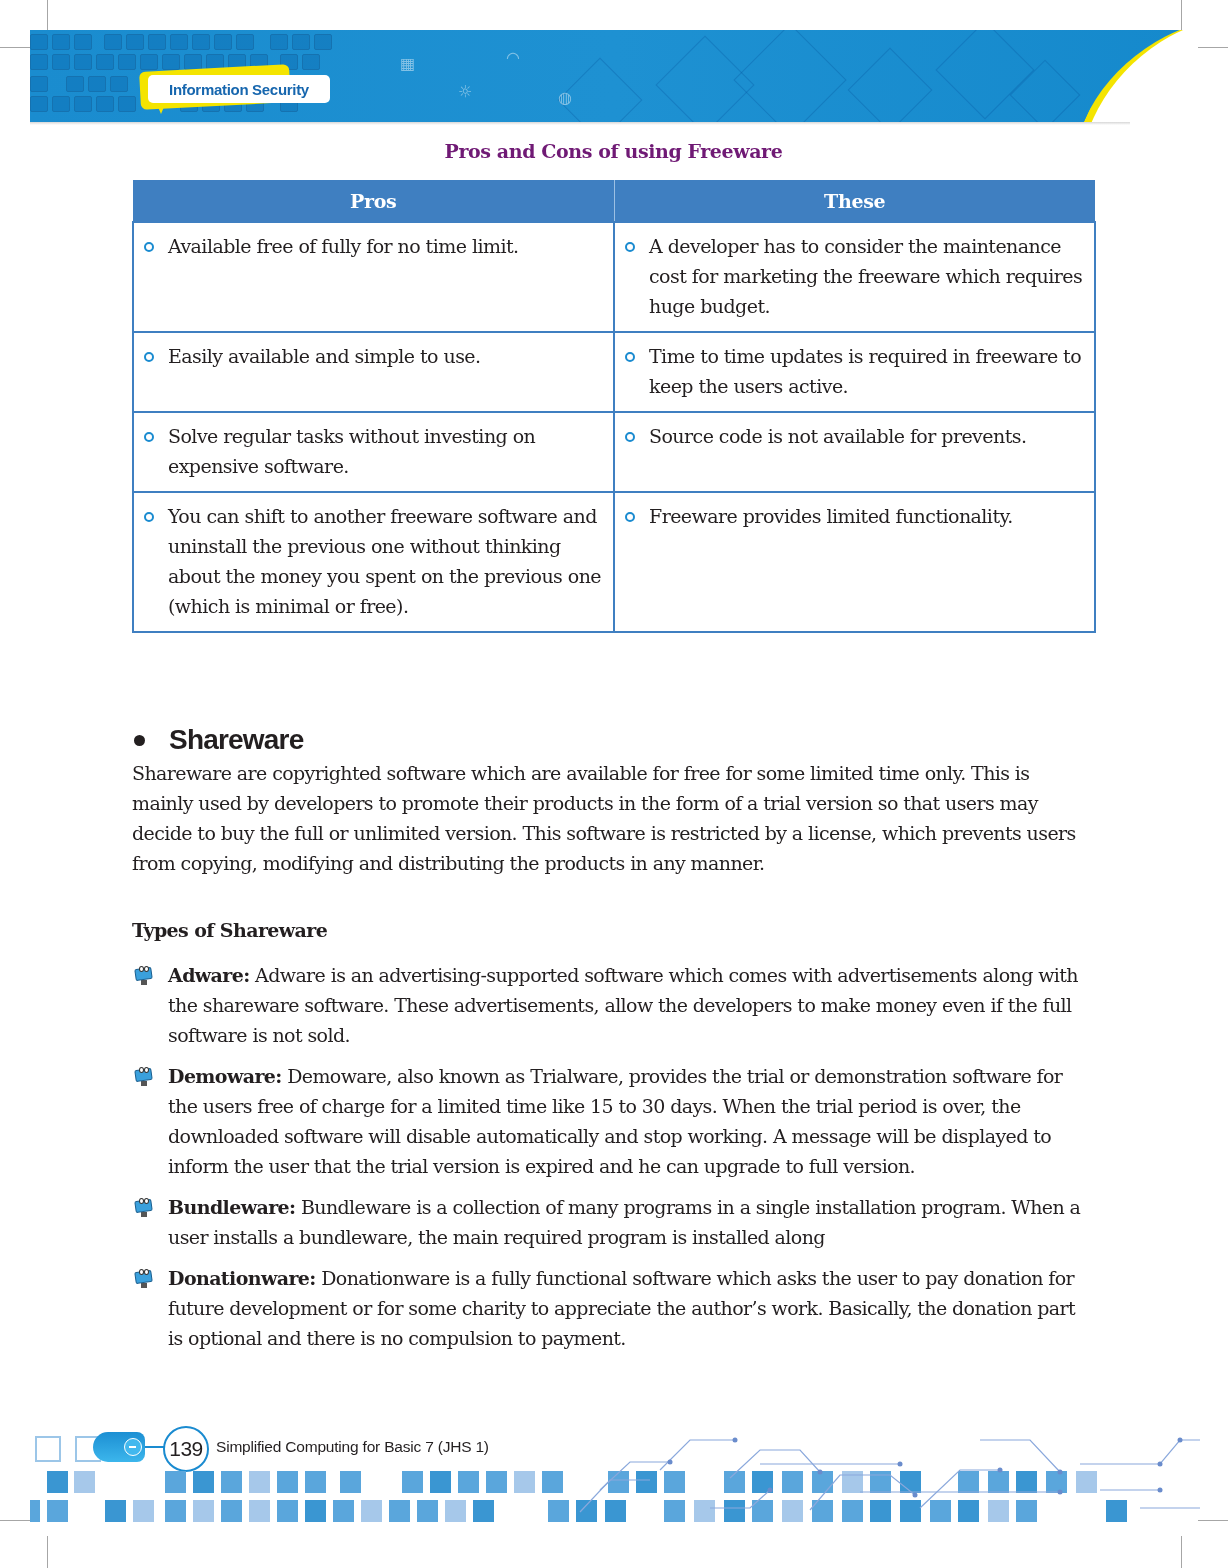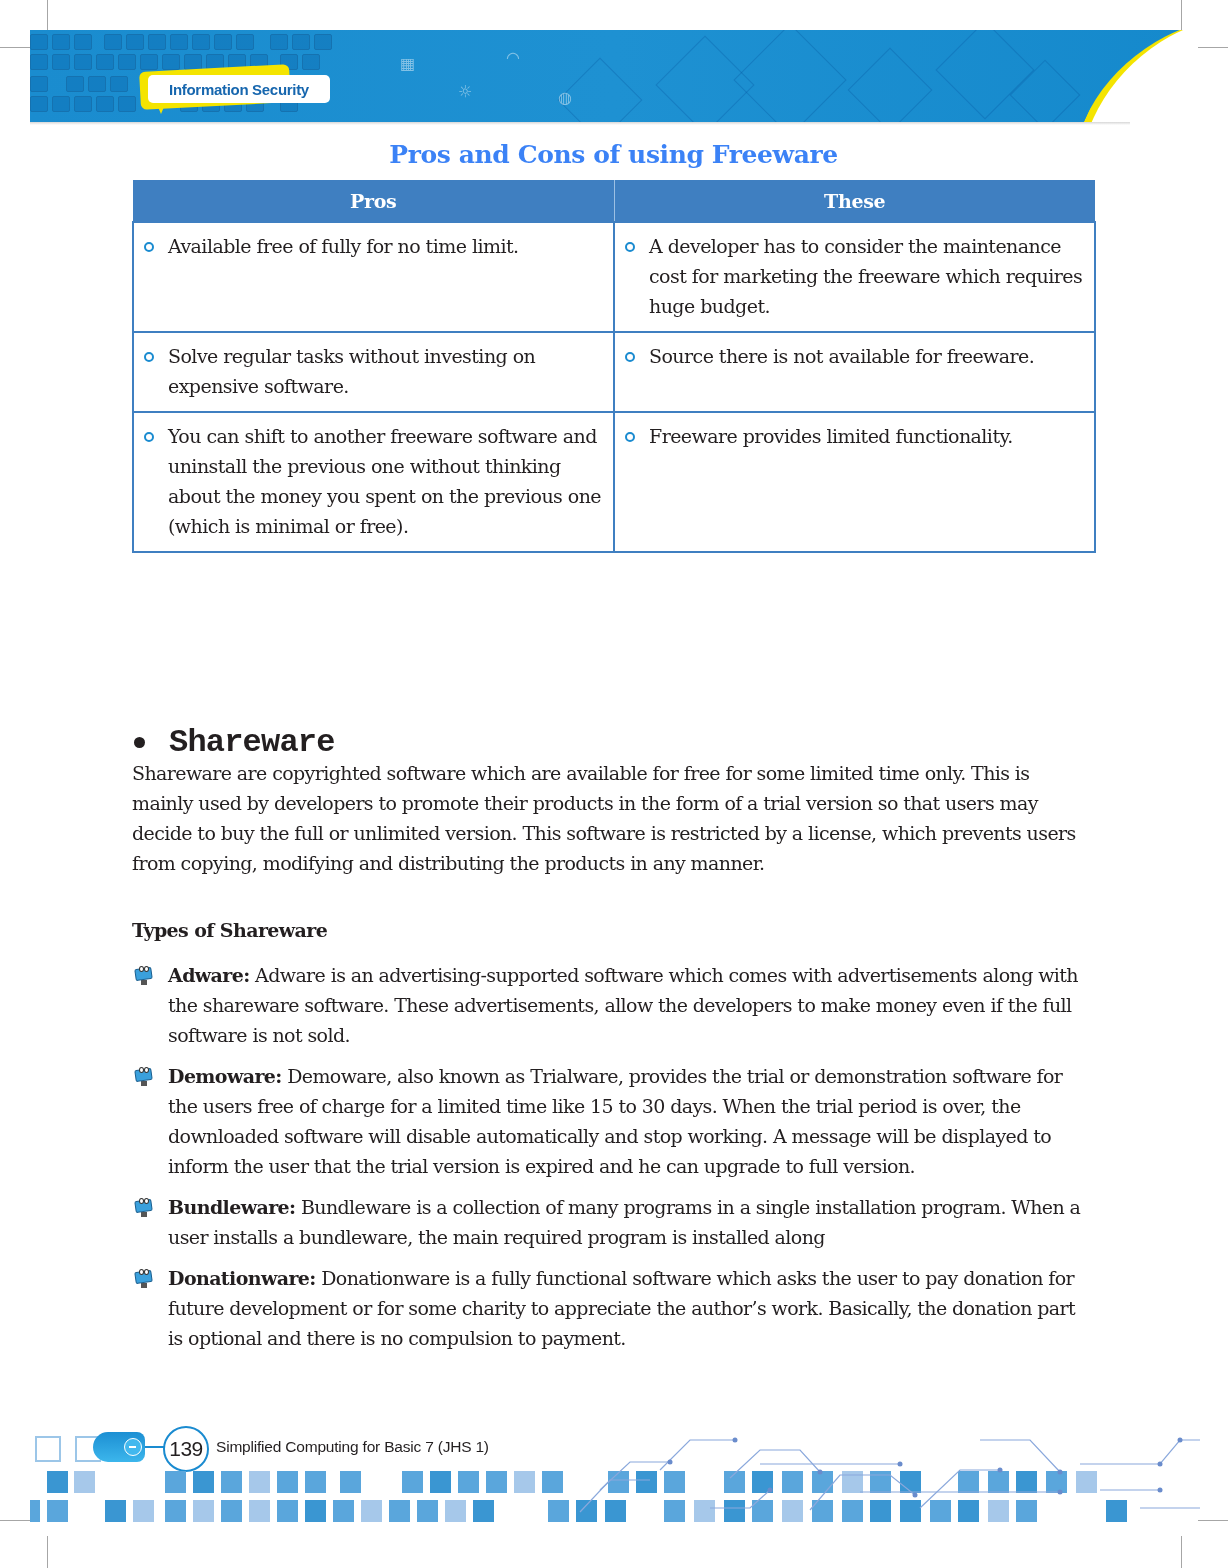--- a/index.html
+++ b/index.html
@@ -31,42 +31,42 @@
   .tag-tail { position: absolute; left: 16px; top: 34px; width: 0; height: 0; border-left: 5px solid transparent; border-right: 5px solid transparent; border-top: 12px solid #f4e400; }
   .tag-label {
     position: absolute; left: 8px; top: 7px; width: 182px; height: 28px; background: #ffffff; border-radius: 5px;
     color: #1666ae; font-family: "Liberation Sans", sans-serif; font-weight: bold; font-size: 15px;
     display: flex; align-items: center; justify-content: center; white-space: nowrap; letter-spacing: -0.3px;
   }
 
   
   .table-title {
     position: absolute; left: 132px; top: 140px; width: 963px; text-align: center;
-    color: #3b82f6; font-weight: bold; font-size: 25px; letter-spacing: -0.4px;
+    color: #701a75; font-weight: bold; font-size: 19px; letter-spacing: -0.4px;
   }
   .ftable { position: absolute; left: 132px; top: 180px; width: 964px; border-collapse: collapse; }
   .ftable th {
     background: #3f7fc1; color: #ffffff; font-weight: bold; font-size: 19px; height: 42px;
     border-right: 1px solid #9cc0e4; text-align: center; letter-spacing: -0.3px;
   }
   .ftable th:last-child { border-right: none; }
   .ftable td {
     border: 2px solid #3f7fc1; vertical-align: top; padding: 8px 6px 10px 8px;
     font-size: 19px; line-height: 30px; letter-spacing: -0.55px; width: 50%;
   }
   .ftable td .cell { display: flex; align-items: flex-start; }
   .ring-bullet {
     flex: 0 0 auto; width: 10px; height: 10px; border: 2.5px solid #1a8bd0; border-radius: 50%;
     margin: 11px 14px 0 2px;
   }
 
   
   .sec-head { position: absolute; left: 132px; top: 724px; display: flex; align-items: center; }
   .dot-bullet { width: 11px; height: 11px; background: #231f20; border-radius: 50%; margin: 0 24px 0 2px; }
-  .sec-title { font-family: Liberation Mono, monospace; font-weight: bold; font-size: 32px; letter-spacing: -0.8px; }
+  .sec-title { font-family: Liberation Sans, sans-serif; font-weight: bold; font-size: 28px; letter-spacing: -0.8px; }
   .para {
     position: absolute; left: 132px; top: 758px; width: 960px;
     font-size: 19px; line-height: 30px; letter-spacing: -0.6px;
   }
   .sub-head { position: absolute; left: 132px; top: 919px; font-weight: bold; font-size: 19px; letter-spacing: -0.6px; }
 
   .types { position: absolute; left: 132px; top: 960px; width: 960px; }
   .type-item { display: flex; align-items: flex-start; margin-bottom: 11px; }
   .monitor-icon { flex: 0 0 auto; width: 20px; height: 20px; margin: 6px 14px 0 2px; position: relative; }
   .monitor-icon .scr { position: absolute; left: 1px; top: 2px; width: 17px; height: 12px; background: #3aa0dc; border: 1px solid #1b5f8f; border-radius: 2px; transform: rotate(-8deg); }
@@ -187,27 +187,41 @@
           <div class="cell">
             <span class="ring-bullet"></span>
             <span>A developer has to consider the maintenance cost for marketing the freeware which requires huge budget.</span>
           </div>
         </td>
     </tr>
     <tr style="height:72px">
       <td>
           <div class="cell">
             <span class="ring-bullet"></span>
+            <span>Easily available and simple to use.</span>
+          </div>
+        </td>
+      <td>
+          <div class="cell">
+            <span class="ring-bullet"></span>
+            <span>Time to time updates is required in freeware to keep the users active.</span>
+          </div>
+        </td>
+    </tr>
+    <tr style="height:72px">
+      <td>
+          <div class="cell">
+            <span class="ring-bullet"></span>
             <span>Solve regular tasks without investing on expensive software.</span>
           </div>
         </td>
       <td>
           <div class="cell">
             <span class="ring-bullet"></span>
-            <span>Source there is not available for freeware.</span>
+            <span>Source code is not available for prevents.</span>
           </div>
         </td>
     </tr>
     <tr style="height:130px">
       <td>
           <div class="cell">
             <span class="ring-bullet"></span>
             <span>You can shift to another freeware software and uninstall the previous one without thinking about the money you spent on the previous one (which is minimal or free).</span>
           </div>
         </td>

